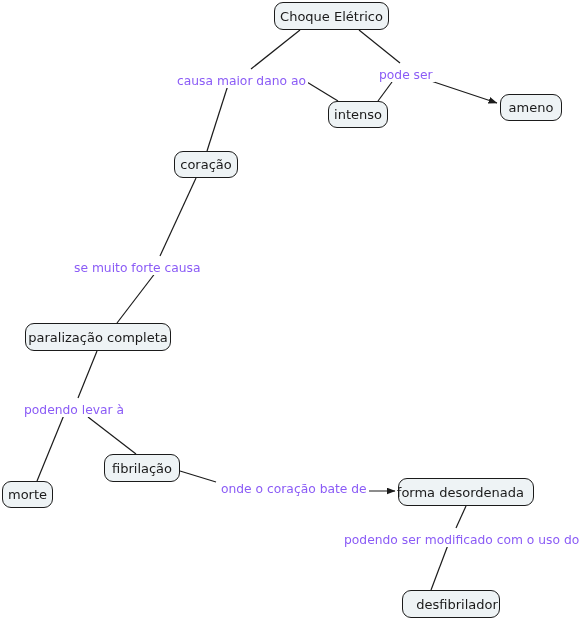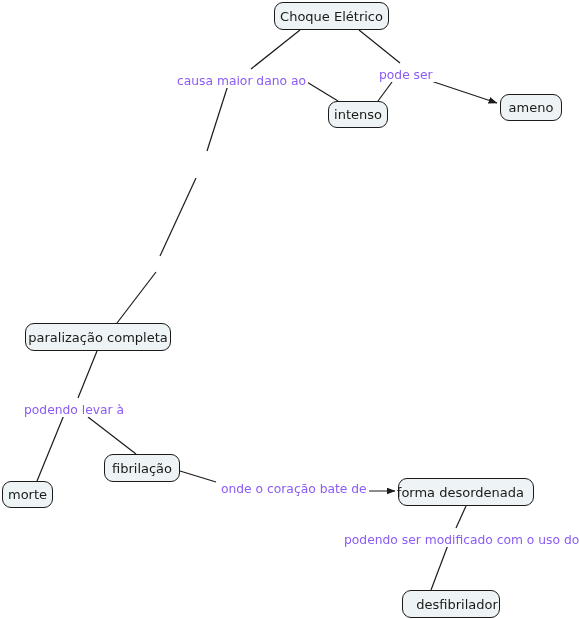--- a/index.html
+++ b/index.html
@@ -97,20 +97,23 @@
   </div>
 
   <div class="node" style="left:328px; top:101px; width:60px; height:27px;">
     <span>intenso</span>
   </div>
 
   <div class="node" style="left:500px; top:94px; width:62px; height:27px;">
     <span>ameno</span>
   </div>
 
+  <div class="node" style="left:174px; top:151px; width:64px; height:27px;">
+    <span>coração</span>
+  </div>
 
   <div class="node" style="left:25px; top:323px; width:146px; height:28px;">
     <span>paralização completa</span>
   </div>
 
   <div class="node" style="left:2px; top:481px; width:51px; height:27px;justify-content:center;">
     <span>morte</span>
   </div>
 
   <div class="node" style="left:104px; top:454px; width:76px; height:28px;">
@@ -122,20 +125,21 @@
   </div>
 
   <div class="node" style="left:402px; top:590px; width:98px; height:28px;padding-left:21px;">
     <span>desfibrilador</span>
   </div>
 
   <div class="edge-label" style="left:175px; top:74px;">causa maior dano ao</div>
 
   <div class="edge-label" style="left:377px; top:68px;">pode ser</div>
 
+  <div class="edge-label" style="left:72px; top:261px;">se muito forte causa</div>
 
   <div class="edge-label" style="left:22px; top:403px;">podendo levar à</div>
 
   <div class="edge-label" style="left:219px; top:482px;">onde o coração bate de</div>
 
   <div class="edge-label" style="left:342px; top:533px;">podendo ser modificado com o uso do</div>
 
 </div>
 
 </body></html>

